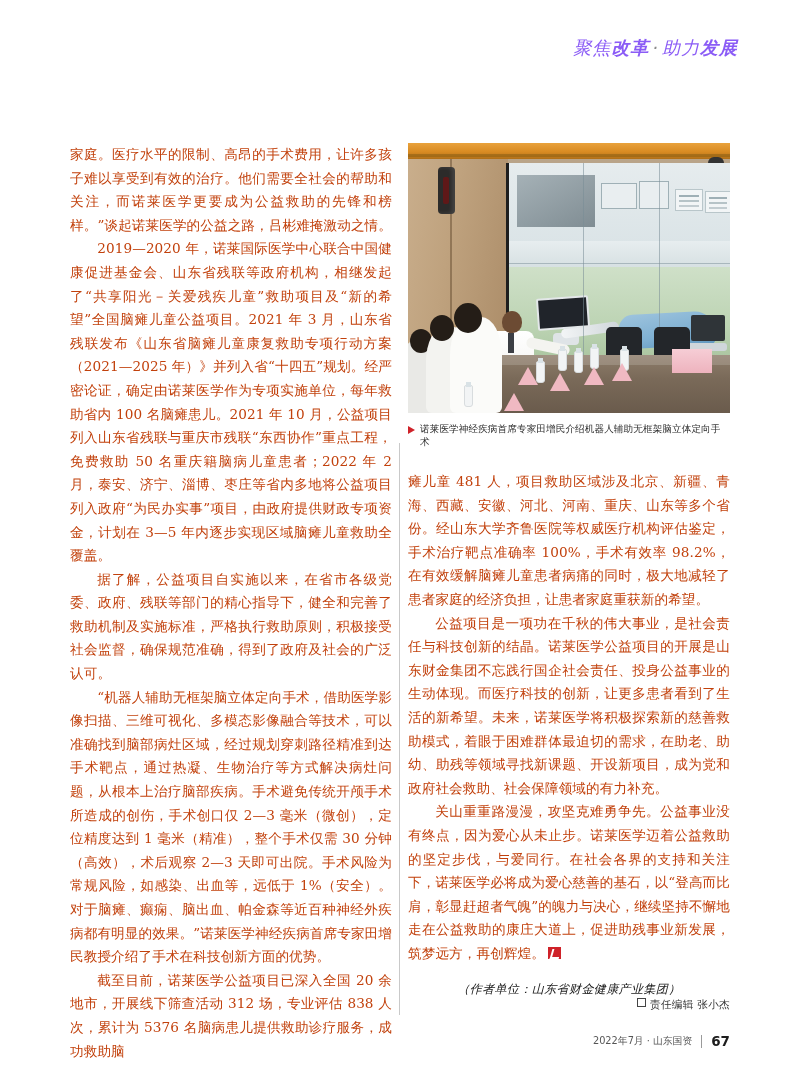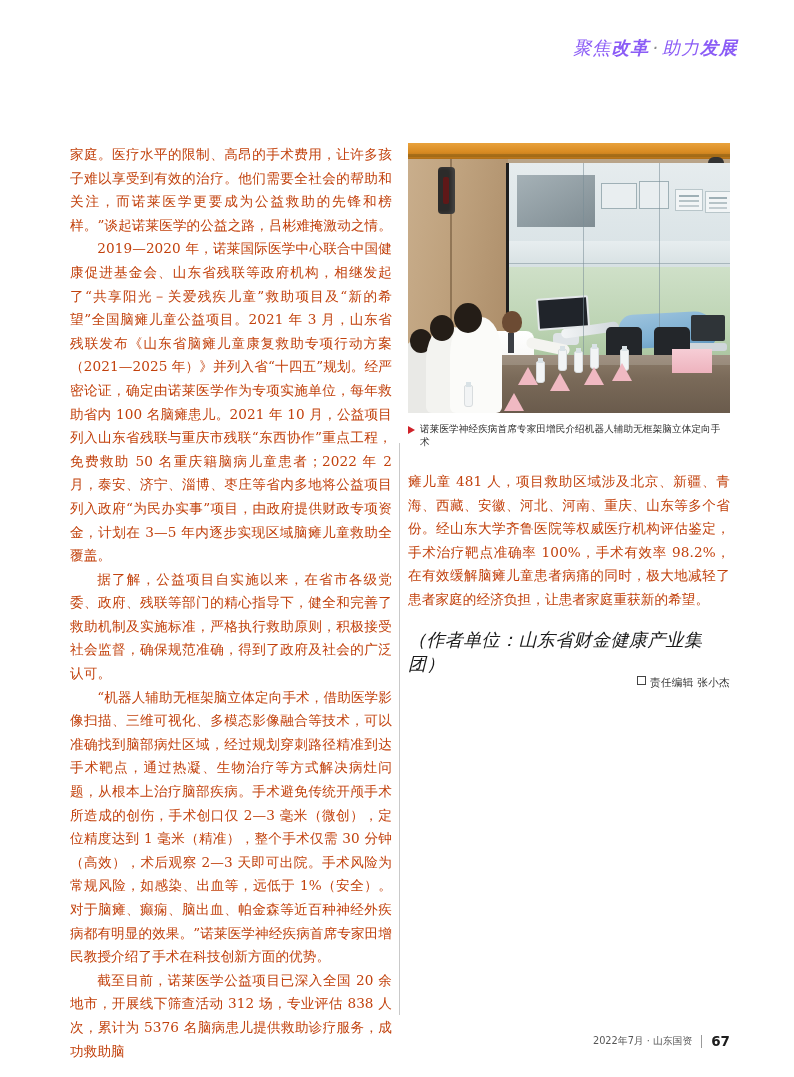--- a/index.html
+++ b/index.html
@@ -296,22 +296,22 @@
     content: "";
     position: absolute; left: 3px; top: 2px; width: 7px; height: 8px;
     border-left: 2px solid #ffffff;
     border-bottom: 2px solid #ffffff;
     transform: skewX(-16deg);
   }
 
   
   .sig-affiliation {
     margin-top: 16px;
-    text-align: left;
-    font-size: 18px;
+    text-align: center;
+    font-size: 12px;
     font-style: italic;
     letter-spacing: .4px;
     color: #1a1a1a;
   }
   .sig-editor {
     text-align: right;
     font-size: 10.6px;
     color: #333;
     letter-spacing: .3px;
     font-family: "DejaVu Sans", "Liberation Sans", sans-serif;
@@ -430,20 +430,22 @@
         <div class="ph-placard" style="left:96px;bottom:2px;"></div>
       </div>
 
       <figcaption class="caption">
         <span class="caption-marker"></span>
         <span class="caption-text">诺莱医学神经疾病首席专家田增民介绍机器人辅助无框架脑立体定向手术</span>
       </figcaption>
     </figure>
 
     <p class="body-text no-indent" style="margin-top:22px;">瘫儿童 481 人，项目救助区域涉及北京、新疆、青海、西藏、安徽、河北、河南、重庆、山东等多个省份。经山东大学齐鲁医院等权威医疗机构评估鉴定，手术治疗靶点准确率 100%，手术有效率 98.2%，在有效缓解脑瘫儿童患者病痛的同时，极大地减轻了患者家庭的经济负担，让患者家庭重获新的希望。</p>
+    <p class="body-text">公益项目是一项功在千秋的伟大事业，是社会责任与科技创新的结晶。诺莱医学公益项目的开展是山东财金集团不忘践行国企社会责任、投身公益事业的生动体现。而医疗科技的创新，让更多患者看到了生活的新希望。未来，诺莱医学将积极探索新的慈善救助模式，着眼于困难群体最迫切的需求，在助老、助幼、助残等领域寻找新课题、开设新项目，成为党和政府社会救助、社会保障领域的有力补充。</p>
+    <p class="body-text"><span>关山重重路漫漫，攻坚克难勇争先。公益事业没有终点，因为爱心从未止步。诺莱医学迈着公益救助的坚定步伐，与爱同行。在社会各界的支持和关注下，诺莱医学必将成为爱心慈善的基石，以“登高而比肩，彰显赶超者气魄”的魄力与决心，继续坚持不懈地走在公益救助的康庄大道上，促进助残事业新发展，筑梦远方，再创辉煌。</span><span class="end-mark"></span></p>
 
     <div class="sig-affiliation">（作者单位：山东省财金健康产业集团）</div>
     <div class="sig-editor">
       <span class="box-icon"></span><span>责任编辑</span>&nbsp;<span>张小杰</span>
     </div>
   </div>
 </div>
 
 <div class="page-footer">
   <div class="footer-inner">

